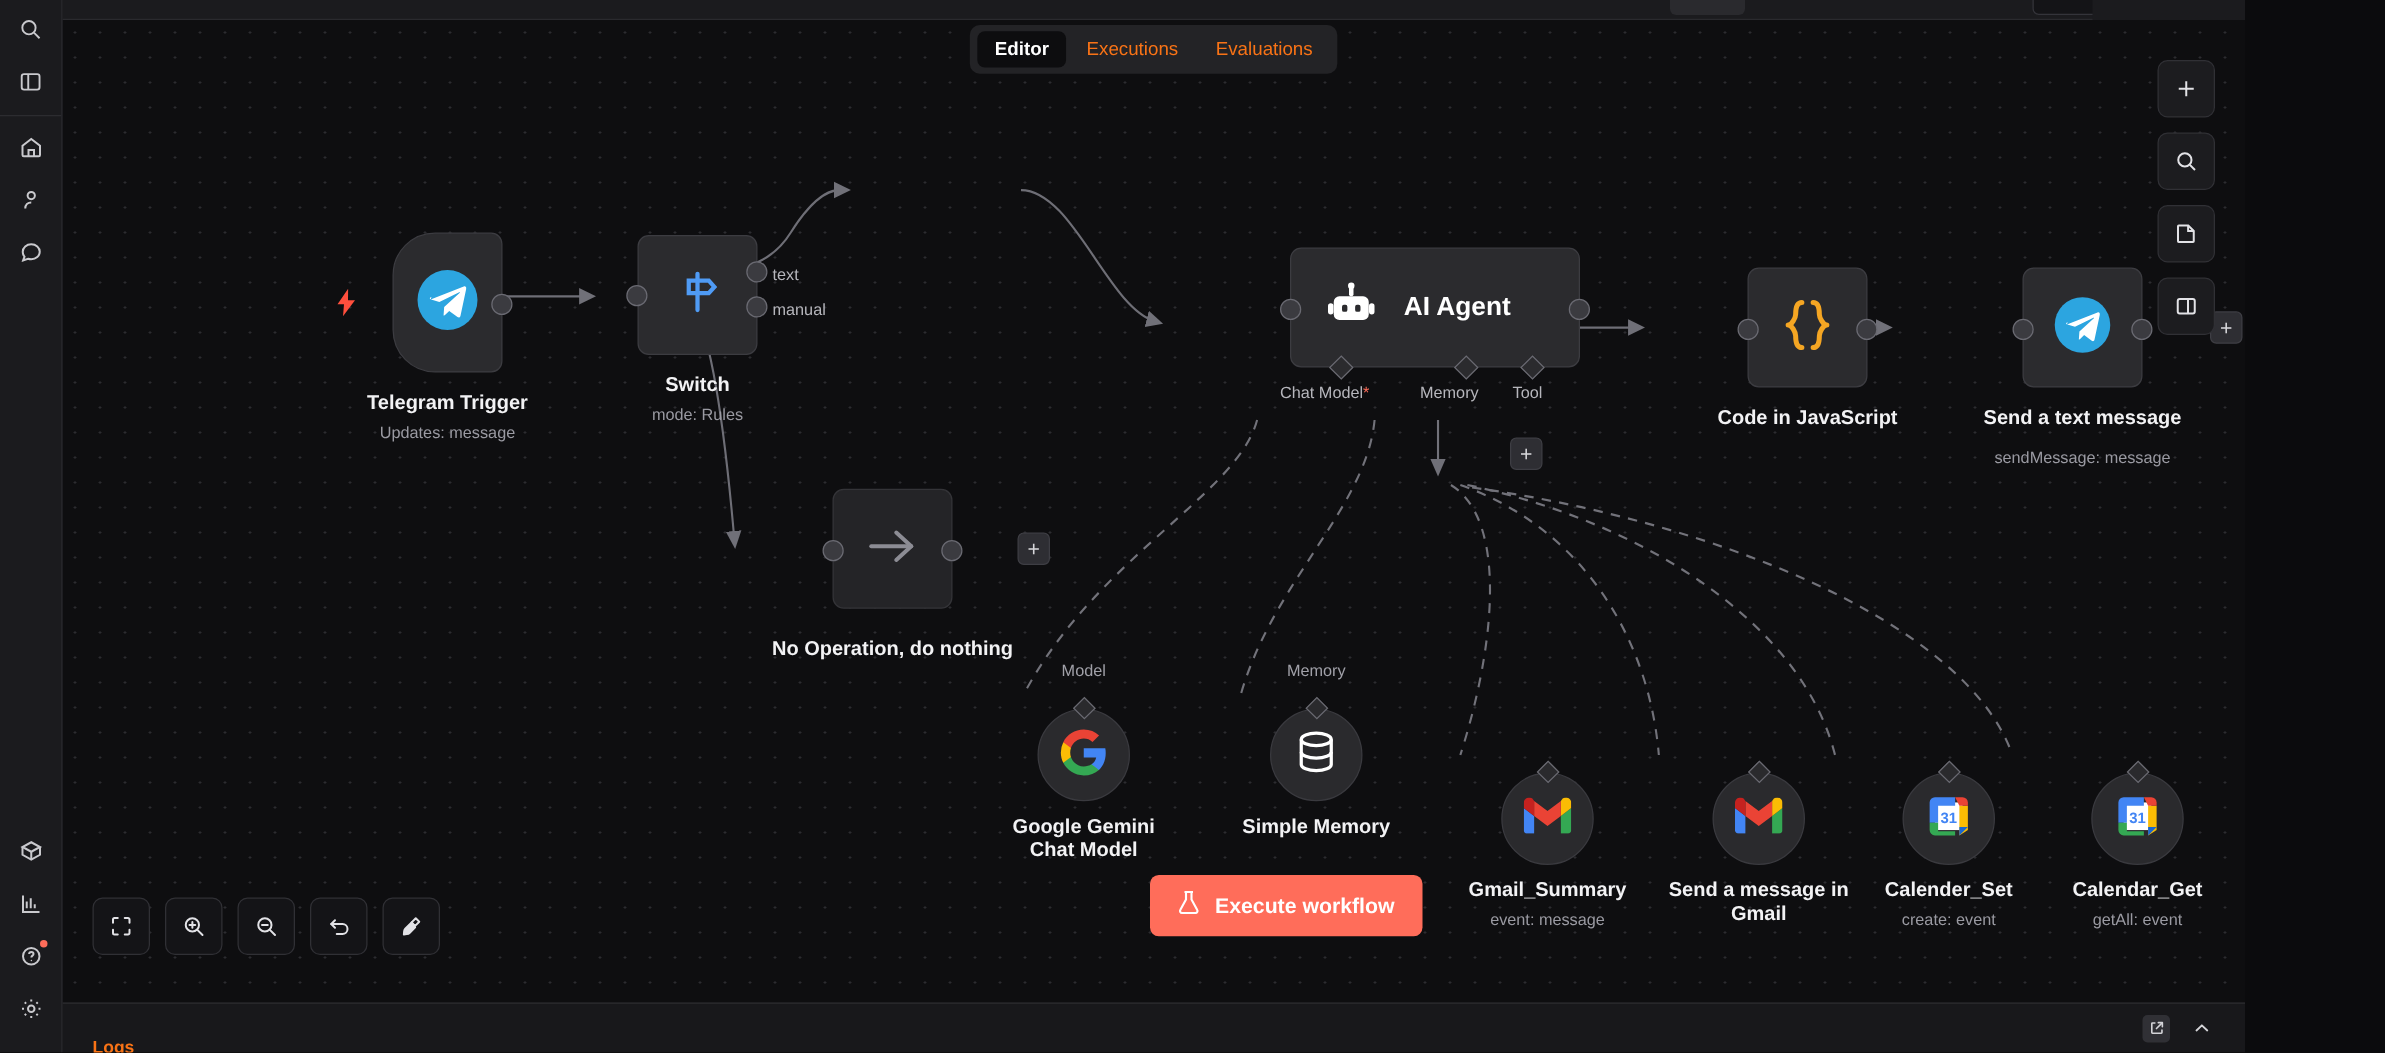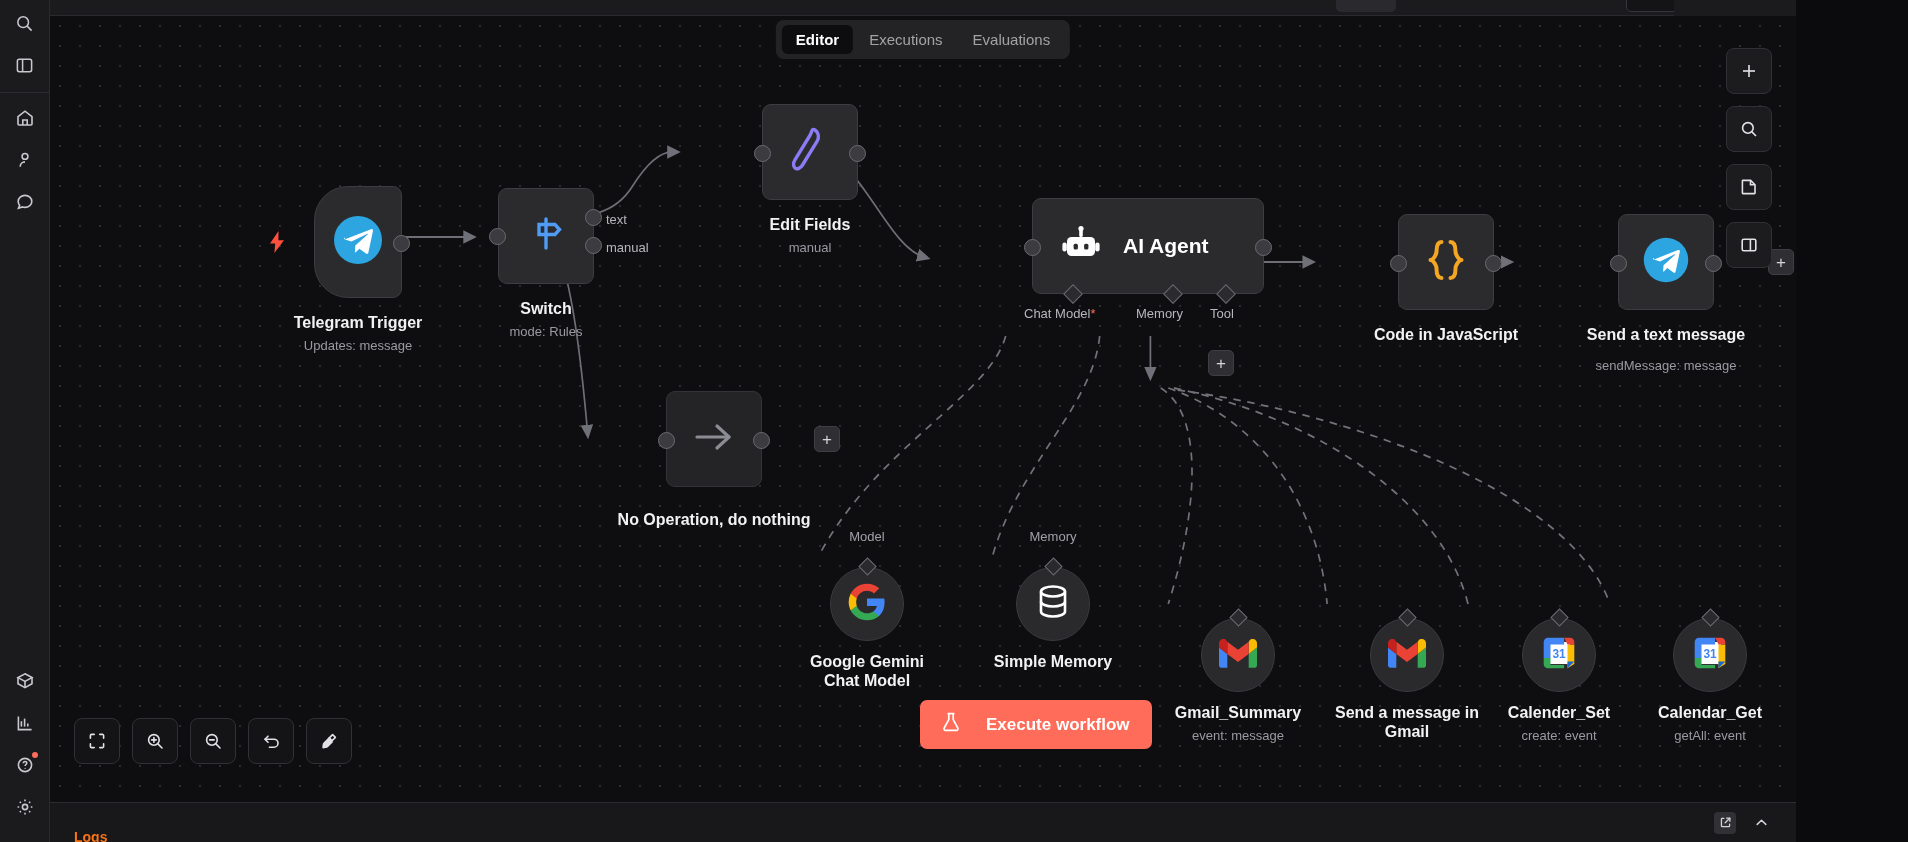--- a/index.html
+++ b/index.html
@@ -67,21 +67,21 @@
 
   
   .tabs {
     position: absolute; left: 50%; transform: translateX(-50%); top: 4px;
     display: flex; gap: 2px; align-items: center;
     background: #232326; border-radius: 8px; padding: 5px 6px;
     z-index: 35;
   }
   .tab {
     padding: 6px 14px; border-radius: 6px;
-    font-size: 15px; color: #a3a3a3; cursor: pointer; white-space: nowrap;
+    font-size: 15px; color: #f97316; cursor: pointer; white-space: nowrap;
   }
   .tab.active { background: #0d0d0f; color: #fff; font-weight: 600; }
 
   
   .rtools {
     position: absolute; right: 24px; top: 32px;
     display: flex; flex-direction: column; gap: 12px; z-index: 25;
   }
   .rtool {
     width: 46px; height: 46px; border-radius: 8px;
@@ -196,21 +196,21 @@
     font-size: 13px; color: #a0a0a8; white-space: nowrap;
   }
 
   
   .exec-btn {
     position: absolute; z-index: 28;
     background: #ff6d5a; color: #fff;
     border: none; border-radius: 7px;
     padding: 12px 22px;
     font-size: 17px; font-weight: 600;
-    display: flex; align-items: center; gap: 26px;
+    display: flex; align-items: center; gap: 12px;
     cursor: pointer;
     font-family: "Liberation Sans", sans-serif;
   }
   .exec-btn svg { stroke: #fff; fill: none; stroke-width: 1.7; }
 
   svg.wires { position: absolute; left: 0; top: 0; width: 100%; height: 100%; z-index: 5; pointer-events: none; }
 </style>
 </head>
 <body>
 
@@ -371,51 +371,38 @@
             <circle cx="27" cy="27" r="24" fill="#2ca5e0"></circle>
             <path d="M13.5 26.6 40 16.2c1.2-.45 2.3.3 1.9 2.1l-4.5 21.2c-.3 1.45-1.2 1.8-2.4 1.12l-6.6-4.9-3.2 3.1c-.35.35-.65.65-1.35.65l.48-6.9 12.5-11.3c.55-.48-.12-.75-.85-.28L20.5 28.6l-6.6-2.05c-1.43-.46-1.46-1.43.3-2z" fill="#fff"></path>
           </svg>
         </span>
         <span class="dot" style="right:-9px;top:48px"></span>
       </div>
       <div class="node-title" style="top:128px">Telegram Trigger</div>
       <div class="node-sub" style="top:152px">Updates: message</div>
     </div>
 
-    <div class="node" style="left:448px;top:172px">
+    <div class="node" style="left:460px;top:172px">
       <div class="node-box square">
         <span>
           <svg width="46" height="46" viewBox="0 0 46 46" stroke="#4f9bf5" stroke-width="3.4" fill="none" stroke-linecap="round">
             <path d="M16 13.5h16l4.5 5-4.5 5H16z"></path>
               <line x1="23" y1="8" x2="23" y2="37"></line>
           </svg>
         </span>
         <span class="dot" style="right:-9px;top:20px"></span>
         <span class="dot" style="right:-9px;top:48px"></span>
       </div>
       <span class="port-label" style="left:108px;top:24px">text</span>
       <span class="port-label" style="left:108px;top:52px">manual</span>
       <span class="dot" style="left:-9px;top:40px"></span>
       <div class="node-title" style="top:112px">Switch</div>
       <div class="node-sub" style="top:136px">mode: Rules</div>
     </div>
 
-    <div class="node" style="left:712px;top:88px">
-      <div class="node-box square">
-        <span>
-          <svg width="46" height="52" viewBox="0 0 46 52" stroke="#8b7cf6" stroke-width="3.4" fill="none" stroke-linejoin="round">
-            <path d="M28 6c3.5 2.3 4.6 7.2 2 11.3L15.5 41c-2 3.2-5.3 4.6-7.4 3.1-2.1-1.5-2-5.2 0-8.4L22.6 12c2.6-4.1 1.9-8.3 5.4-6z"></path>
-          </svg>
-        </span>
-        <span class="dot" style="left:-9px;top:40px"></span>
-        <span class="dot" style="right:-9px;top:40px"></span>
-      </div>
-      <div class="node-title" style="top:112px">Edit Fields</div>
-      <div class="node-sub" style="top:136px">manual</div>
-    </div>
 
     <div class="node" style="left:616px;top:375px">
       <div class="node-box square ghost">
         <span>
           <svg width="46" height="34" viewBox="0 0 46 34" stroke="#8c8c94" stroke-width="3.2" fill="none" stroke-linecap="round" stroke-linejoin="round">
             <line x1="6" y1="17" x2="38" y2="17"></line>
               <path d="M26 6 38 17 26 28"></path>
           </svg>
         </span>
         <span class="dot" style="left:-9px;top:40px"></span>

